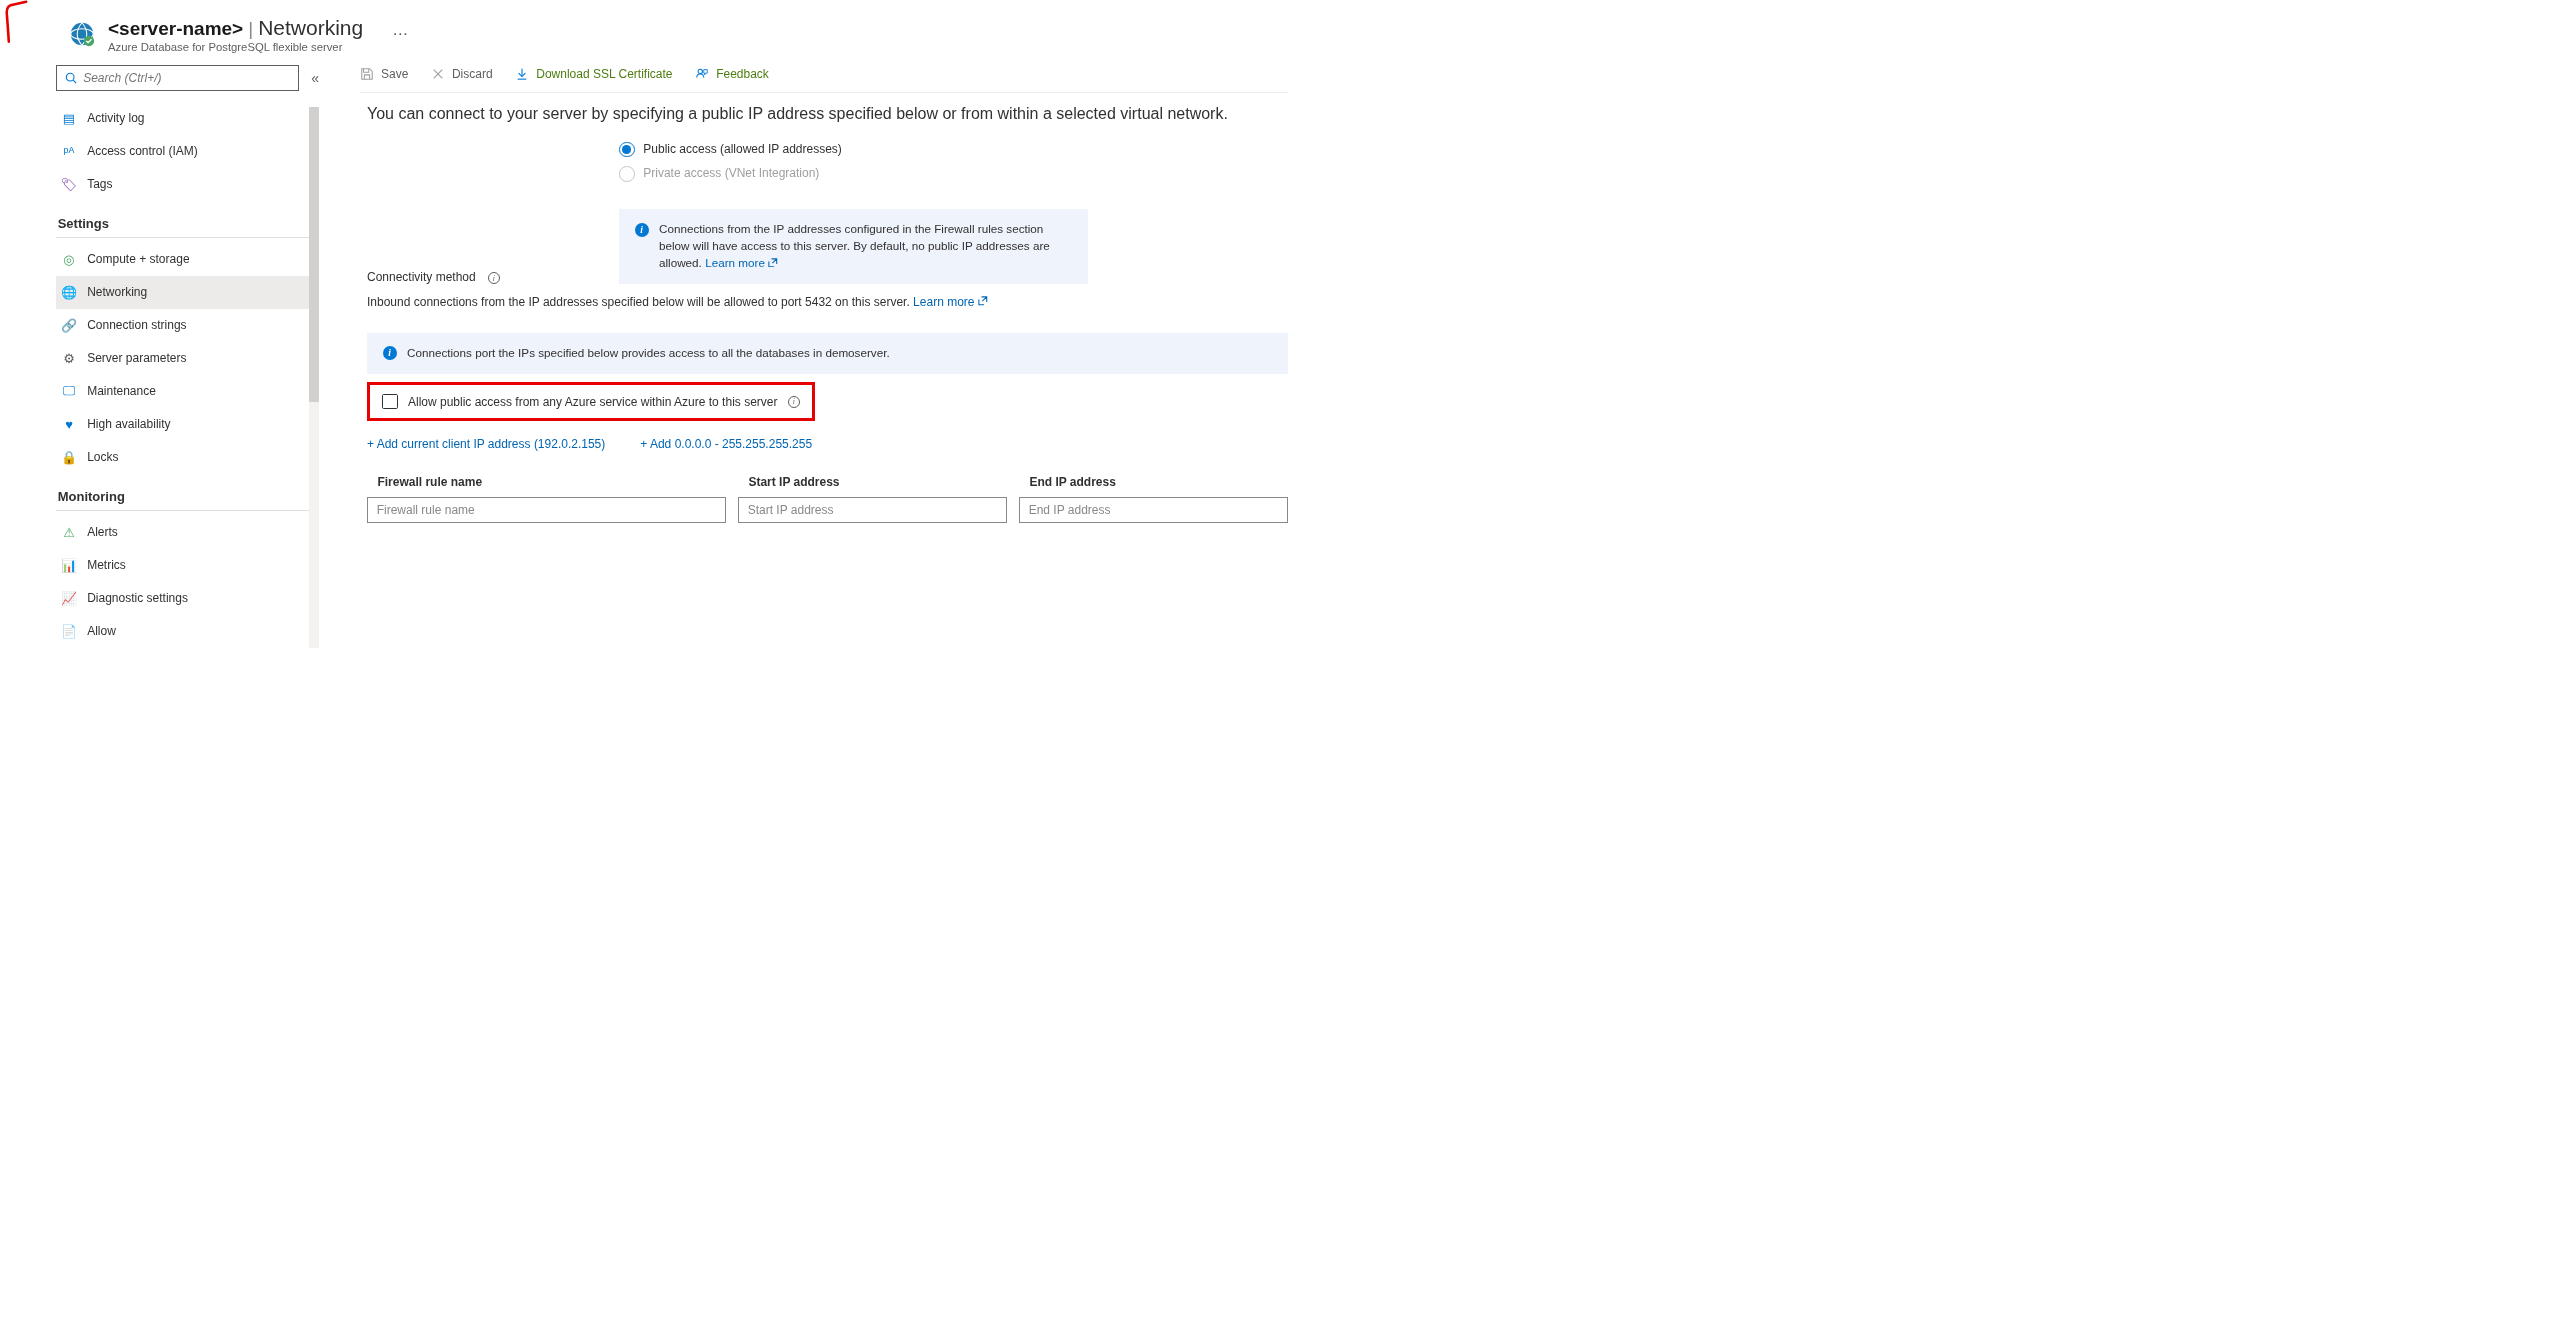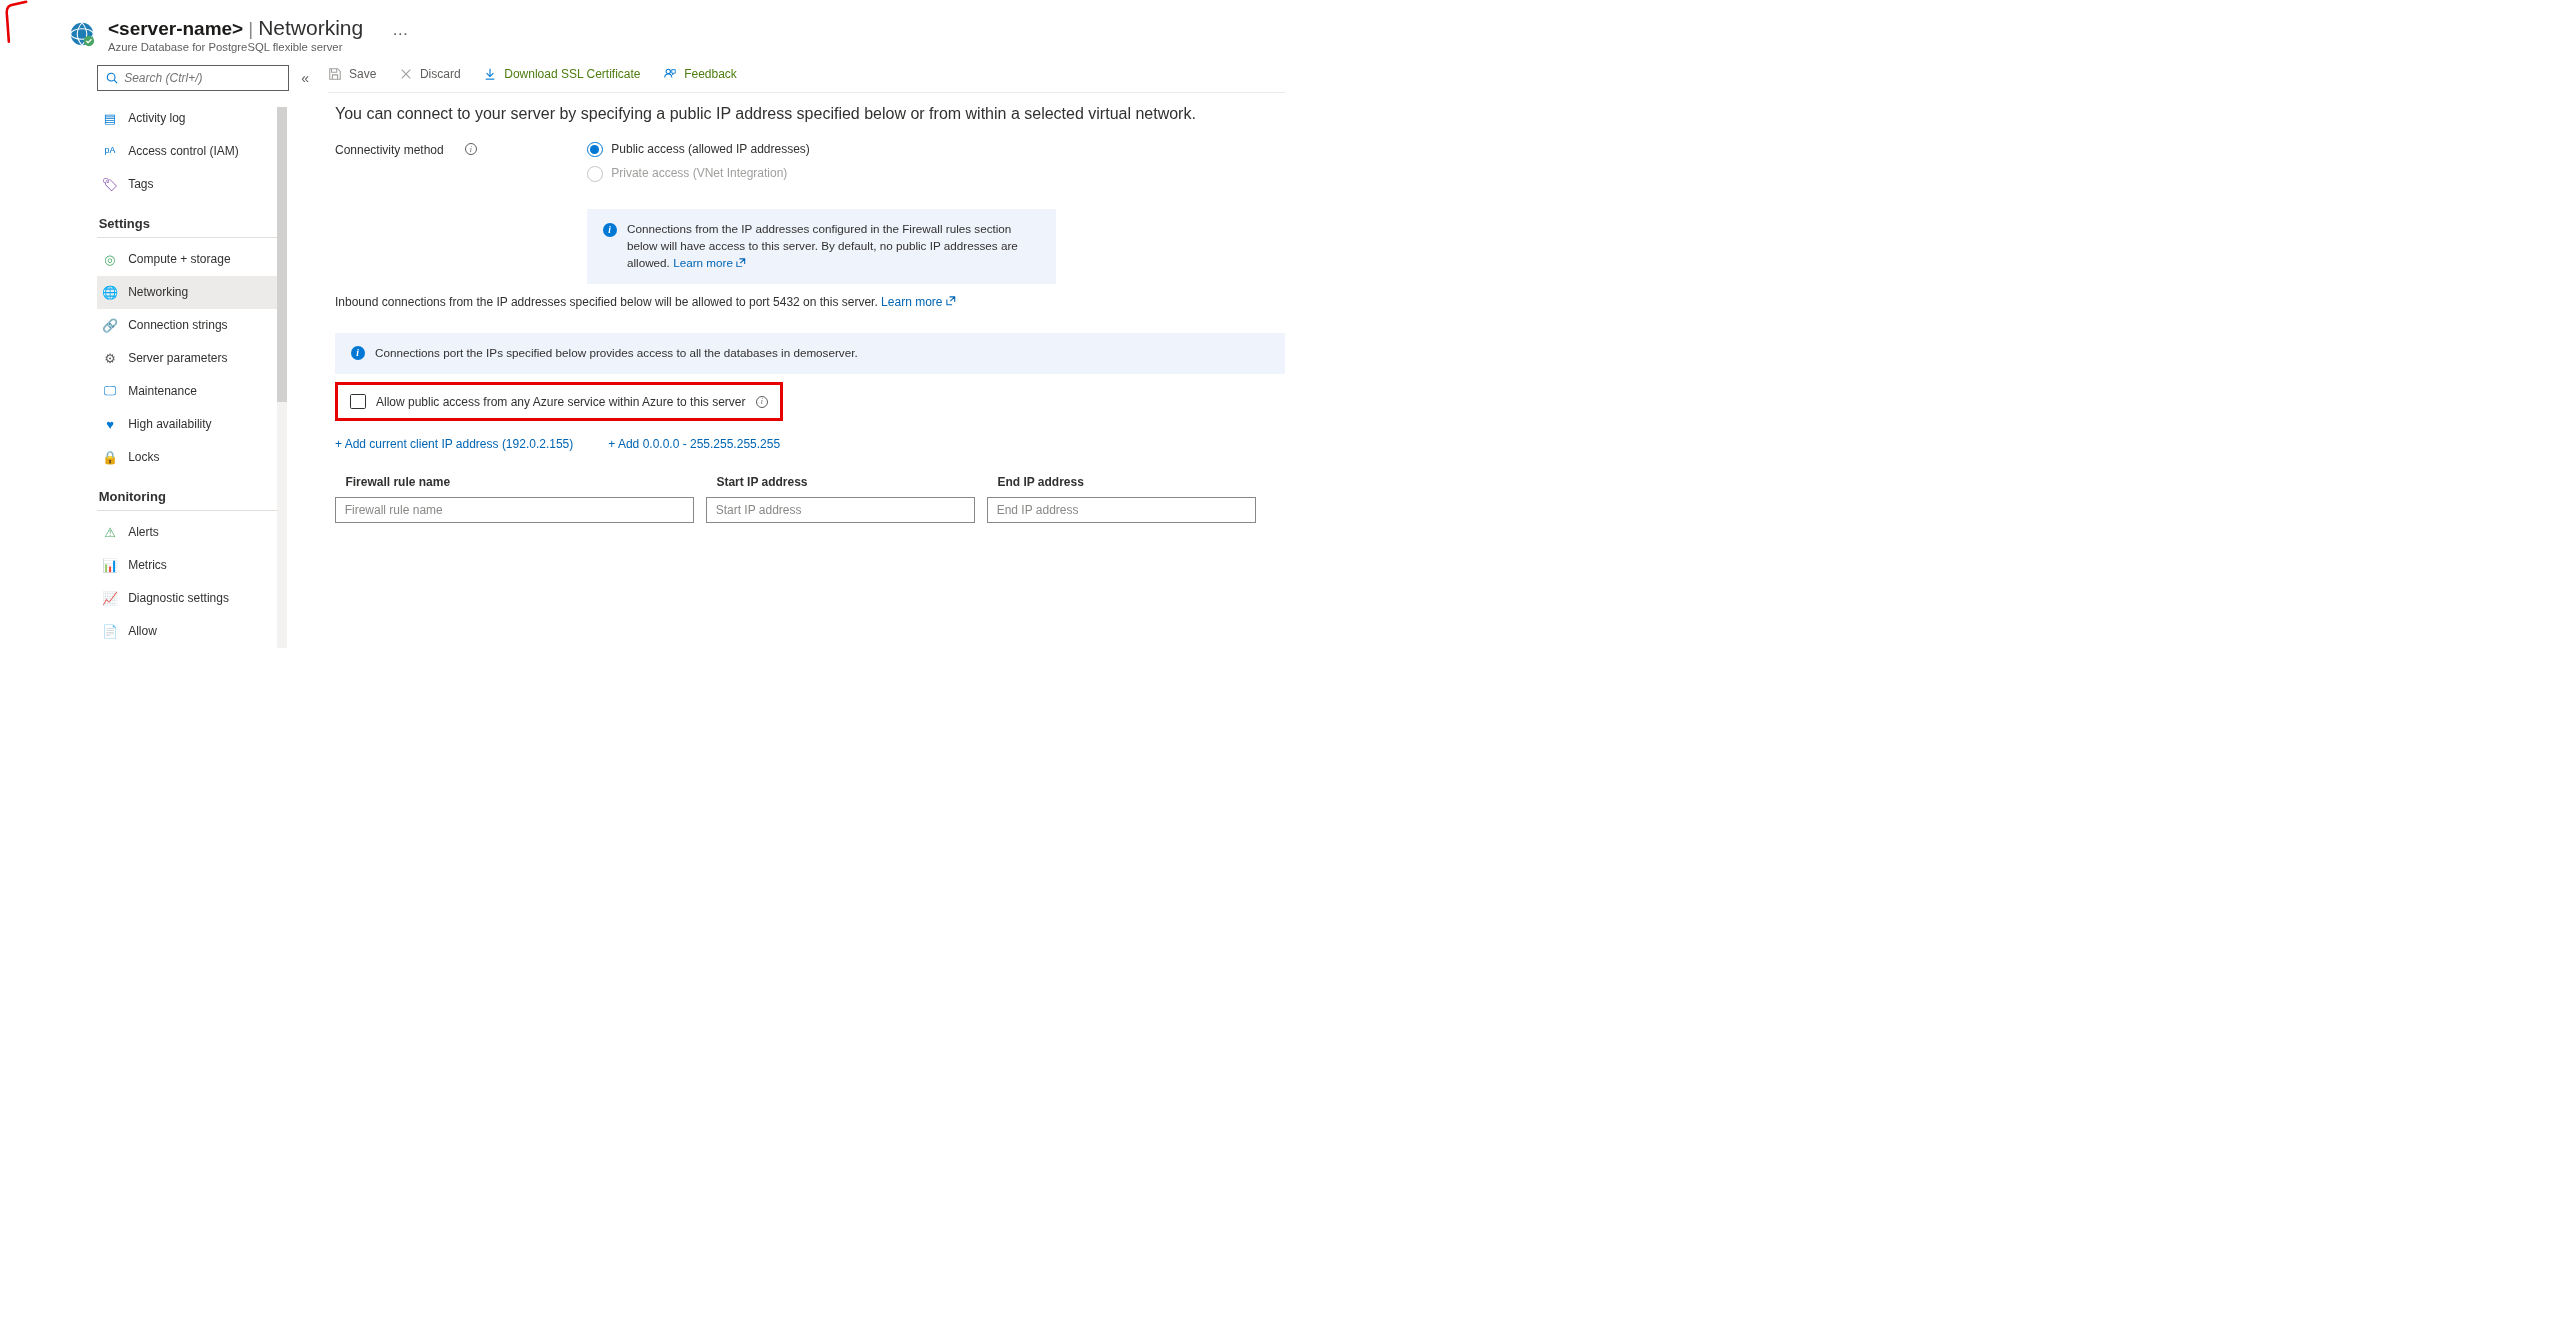--- a/index.html
+++ b/index.html
@@ -16,21 +16,21 @@
   .header-titles { display: flex; flex-direction: column; }
   .header-h1 { font-size: 19px; font-weight: 400; display: flex; align-items: flex-end; gap: 5px; }
   .header-h1 .name { font-weight: 700; color: #1b1a19; font-size: 19px; }
   .header-h1 .sep { color: #8a8886; font-weight: 400; }
   .header-h1 .section { color: #323130; font-weight: 400; font-size: 21px; }
   .header-sub { font-size: 11.3px; color: #605e5c; margin-top: 1.7px; }
   .header-more { margin-left: 17.4px; font-size: 15.6px; color: #605e5c; cursor: pointer; }
 
   
   .body { display: flex; }
-  .sidebar-col { width: 287px; padding-left: 97px; flex-shrink: 0; position: relative; }
+  .sidebar-col { width: 319px; padding-left: 56px; flex-shrink: 0; position: relative; }
   .sidebar-scroll { position: absolute; right: 0; top: 47px; width: 10.4px; height: 556px; background: #f3f2f1; }
   .sidebar-thumb { width: 10.4px; height: 295px; background: #d2d0ce; }
   .main-col { flex: 1; padding-left: 48px; padding-right: 35px; position: relative; }
 
   
   .search-row { display: flex; align-items: center; gap: 12px; margin-top: 5.2px; margin-bottom: 10.4px; }
   .search-box { flex: 1; border: 0.9px solid #605e5c; height: 26px; display: flex; align-items: center; padding: 0 7px; gap: 5.2px; }
   .search-box input { border: none; outline: none; flex: 1; font-size: 12px; font-style: italic; color: #605e5c; background: transparent; }
   .collapse-chev { font-size: 14px; color: #605e5c; cursor: pointer; }
 
@@ -41,21 +41,21 @@
 
   
   .toolbar { display: flex; align-items: center; gap: 22.6px; padding: 7px 0 10.4px 0; border-bottom: 0.9px solid #edebe9; margin-left: -7px; }
   .tool-btn { display: flex; align-items: center; gap: 7px; color: #605e5c; cursor: pointer; font-size: 12px; }
   .tool-btn.enabled { color: #4d7c0f; }
   .tool-icon { width: 14px; height: 14px; display: flex; align-items: center; justify-content: center; }
 
   
   .intro { margin-top: 12px; font-size: 16px; }
   .form-row { display: flex; margin-top: 19px; }
-  .form-label { width: 252px; display: flex; align-items: flex-start; gap: 21px; font-size: 12px; padding-top: 1.7px; }
+  .form-label { width: 252px; display: flex; align-items: flex-end; gap: 12px; font-size: 12px; padding-top: 1.7px; }
   .info-dot { width: 12px; height: 12px; border: 0.9px solid #605e5c; border-radius: 50%; display: inline-flex; align-items: center; justify-content: center; font-size: 7.8px; font-style: italic; font-family: serif; color: #605e5c; }
   .radio-col { display: flex; flex-direction: column; gap: 8.7px; }
   .radio-opt { display: flex; gap: 8.7px; font-size: 12px; }
   .radio-opt.disabled { color: #a19f9d; }
   .radio-outer { width: 15.6px; height: 15.6px; border: 1.3px solid #323130; border-radius: 50%; display: flex; align-items: center; justify-content: center; }
   .radio-opt.disabled .radio-outer { border-color: #c8c6c4; }
   .radio-outer.checked::after { content: ""; width: 8.7px; height: 8.7px; background: #0078d4; border-radius: 50%; }
   .radio-outer.checked { border-color: #0078d4; }
 
   .info-box { background: #eff3fc; padding: 12px 15.6px; margin-top: 19px; display: flex; gap: 10.4px; font-size: 11.7px; line-height: 1.45; }

